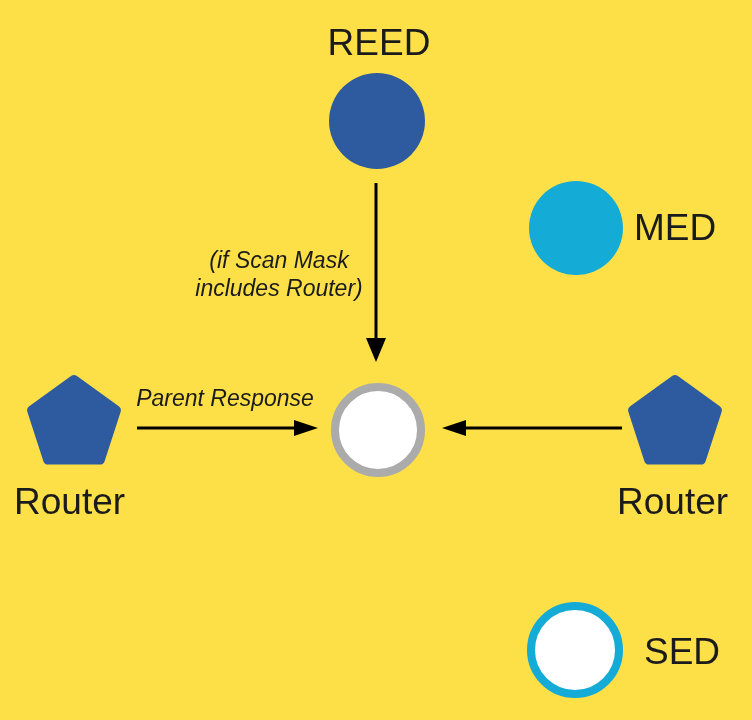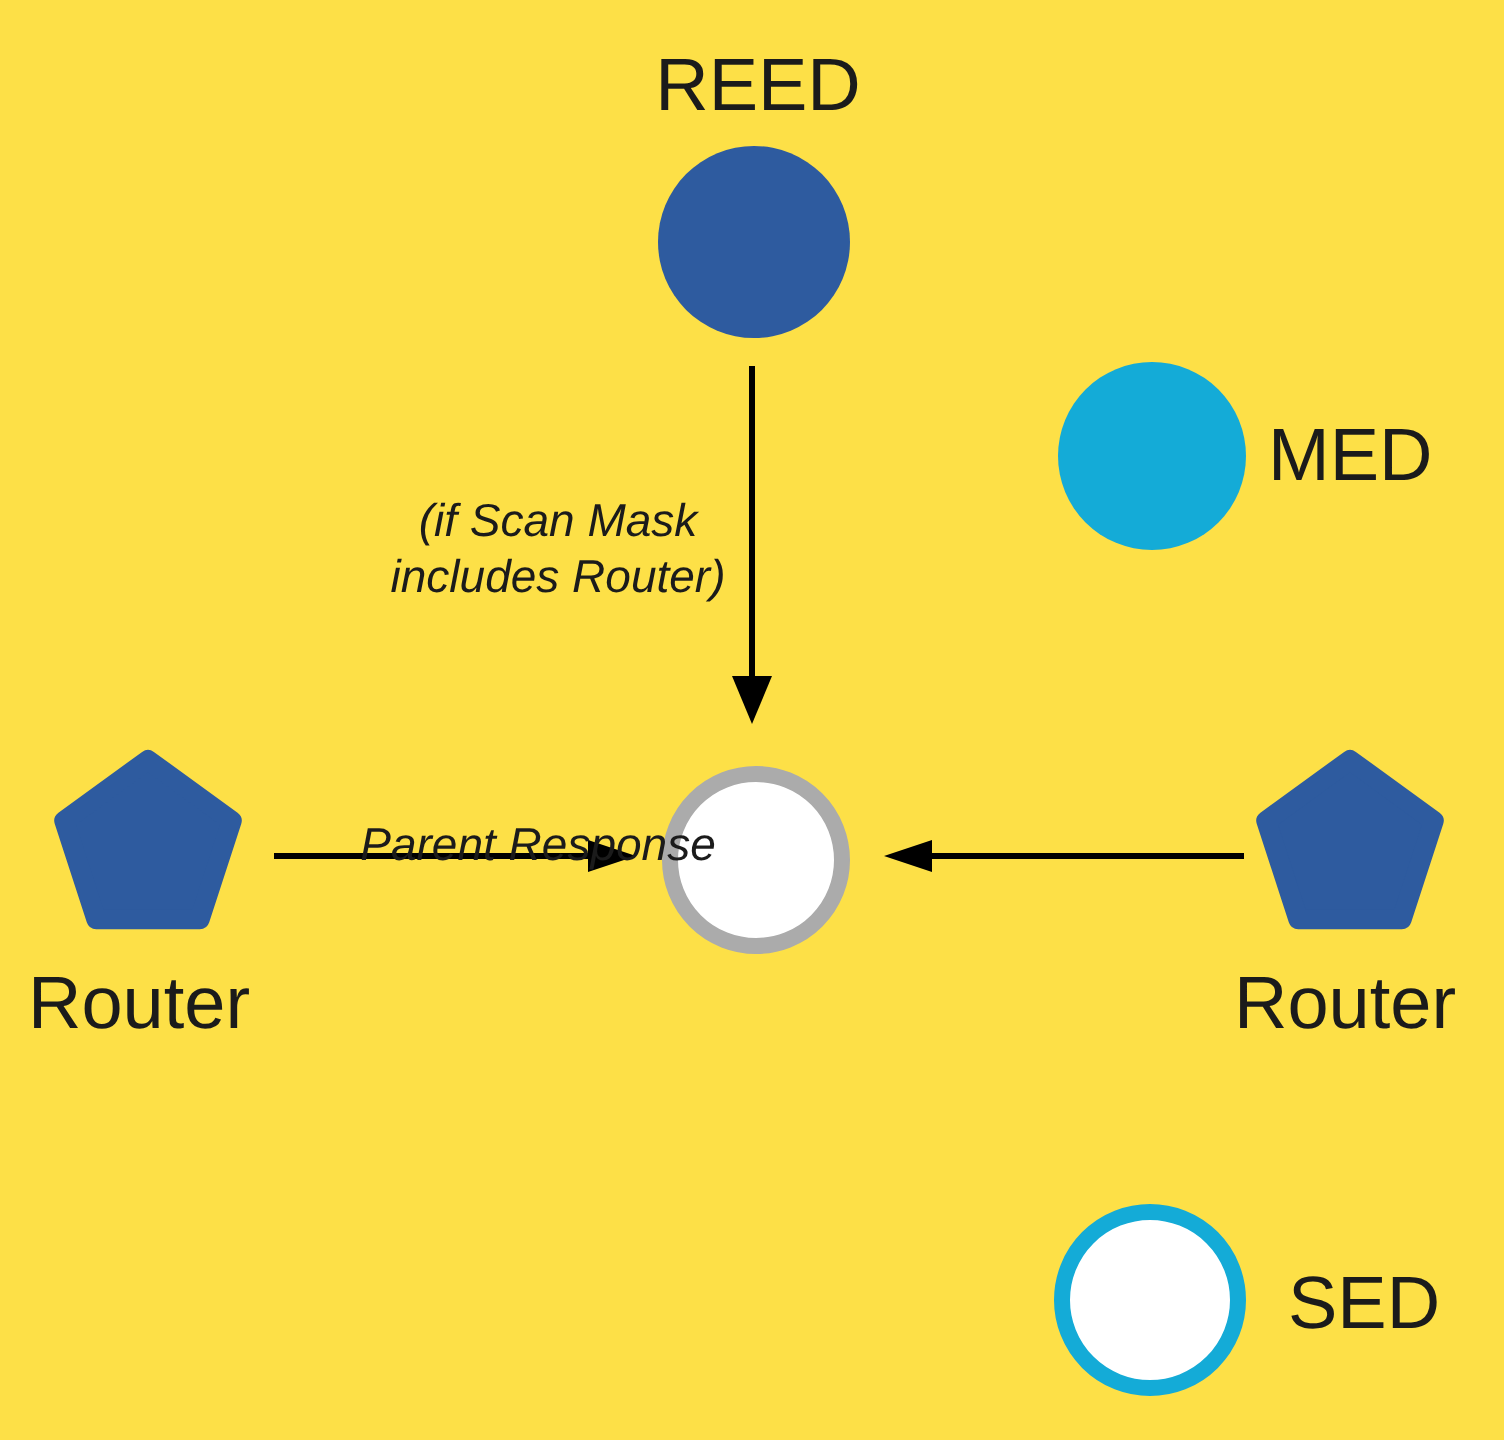--- a/index.html
+++ b/index.html
@@ -84,15 +84,15 @@
 
   <div class="label" style="left:14px; top:483px;">Router</div>
 
   <div class="label" style="left:617px; top:483px;">Router</div>
 
   <div class="annotation" style="left:279px; top:222px;margin-top:24px;">
     <div>(if Scan Mask</div>
     <div>includes Router)</div>
   </div>
 
-  <div class="annotation" style="left:225px; top:408px;margin-left:44px;">Parent Response</div>
+  <div class="annotation" style="left:225px; top:384px;">Parent Response</div>
 
 </div>
 
 </body></html>

